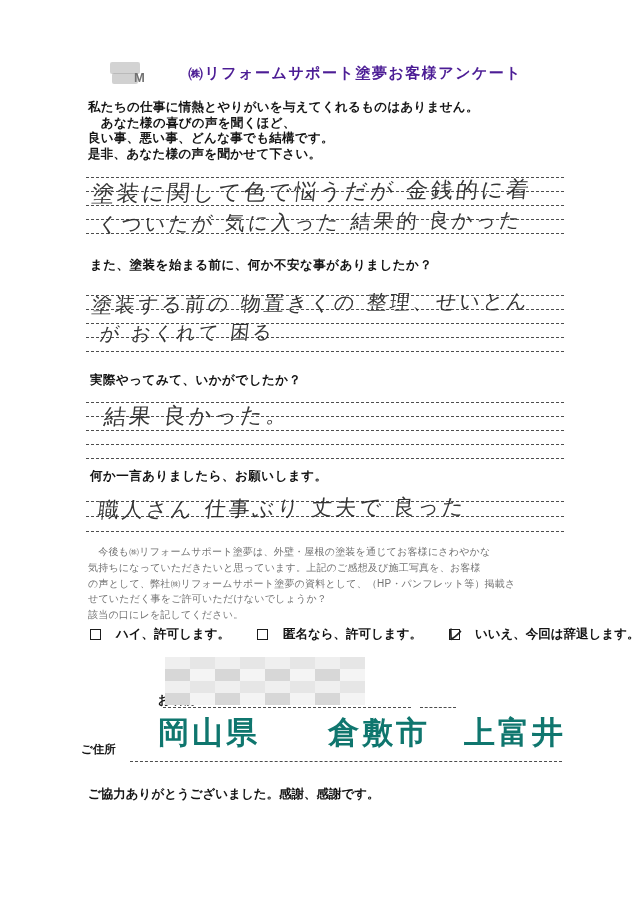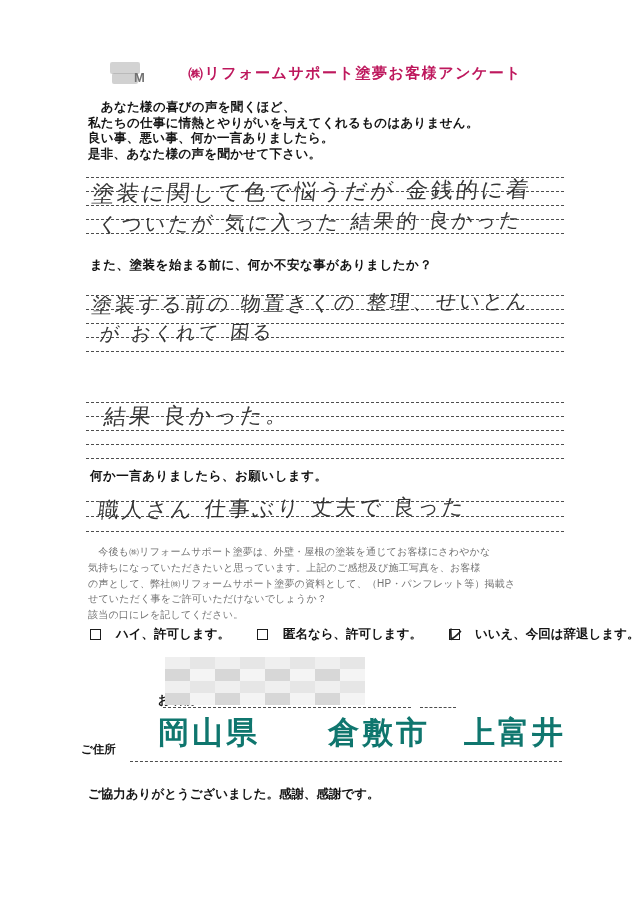--- a/index.html
+++ b/index.html
@@ -19,21 +19,21 @@
   
   .logo {
     position:absolute; left:108px; top:60px; width:48px; height:30px;
     filter:blur(0.7px); opacity:.8;
   }
   .logo .blob1 { position:absolute; left:2px; top:2px; width:30px; height:12px; background:#9a9a9a; border-radius:2px; opacity:.55; }
   .logo .blob2 { position:absolute; left:4px; top:13px; width:26px; height:11px; background:#8b8b8b; border-radius:2px; opacity:.5; }
   .logo .mark  { position:absolute; left:26px; top:10px; font-size:13px; font-weight:bold; color:#4f4f4f; letter-spacing:-1px; }
   .title {
     position:absolute; left:188px; top:64px;
-    font-size:15px; font-weight:700; letter-spacing:1.5px; color:#be185d;
+    font-size:15px; font-weight:700; letter-spacing:1.5px; color:#4c1d95;
   }
   
   .intro { position:absolute; left:88px; top:100px; width:460px;
     font-size:12.5px; line-height:15.5px; font-weight:600; color:#151515; letter-spacing:.3px; }
   .closing { position:absolute; left:88px; top:544px; width:478px;
     font-size:10px; line-height:15.8px; font-weight:400; color:#737373; letter-spacing:.2px; }
   .question { position:absolute; left:90px; font-size:12.5px; font-weight:600; color:#131313; letter-spacing:.5px; }
   
   .rules { position:absolute; left:86px; width:478px; }
   .rule-line { height:14px; border-bottom:1px dashed #4e4e4e; }
@@ -82,23 +82,23 @@
 <div class="page">
 
   <div class="logo">
     <div class="blob1"></div>
     <div class="blob2"></div>
     <div class="mark">M</div>
   </div>
   <div class="title">㈱リフォームサポート塗夢お客様アンケート</div>
 
   <div class="intro">
+    <div>私たちの仕事に情熱とやりがいを与えてくれるものはありません。</div>
     <div>　あなた様の喜びの声を聞くほど、</div>
-    <div>私たちの仕事に情熱とやりがいを与えてくれるものはありません。</div>
-    <div>良い事、悪い事、何か一言ありましたら。</div>
+    <div>良い事、悪い事、どんな事でも結構です。</div>
     <div>是非、あなた様の声を聞かせて下さい。</div>
   </div>
 
   <div class="rules" style="top:164px;">
     <div class="rule-line"></div>
     <div class="rule-line"></div>
     <div class="rule-line"></div>
     <div class="rule-line"></div>
     <div class="rule-line"></div>
   </div>
@@ -110,20 +110,21 @@
   <div class="rules" style="top:282px;">
     <div class="rule-line"></div>
     <div class="rule-line"></div>
     <div class="rule-line"></div>
     <div class="rule-line"></div>
     <div class="rule-line"></div>
   </div>
   <div class="hand" style="left:92px; top:292px; font-size:20px;">塗装する前の 物置きくの 整理、せいとん</div>
   <div class="hand" style="left:100px; top:321px; font-size:19px;">が おくれて 困る</div>
 
+  <div class="question" style="top:372px;">実際やってみて、いかがでしたか？</div>
 
   <div class="rules" style="top:389px;">
     <div class="rule-line"></div>
     <div class="rule-line"></div>
     <div class="rule-line"></div>
     <div class="rule-line"></div>
     <div class="rule-line"></div>
   </div>
   <div class="hand" style="left:104px; top:402px; font-size:22px;">結果 良かった。</div>
 

